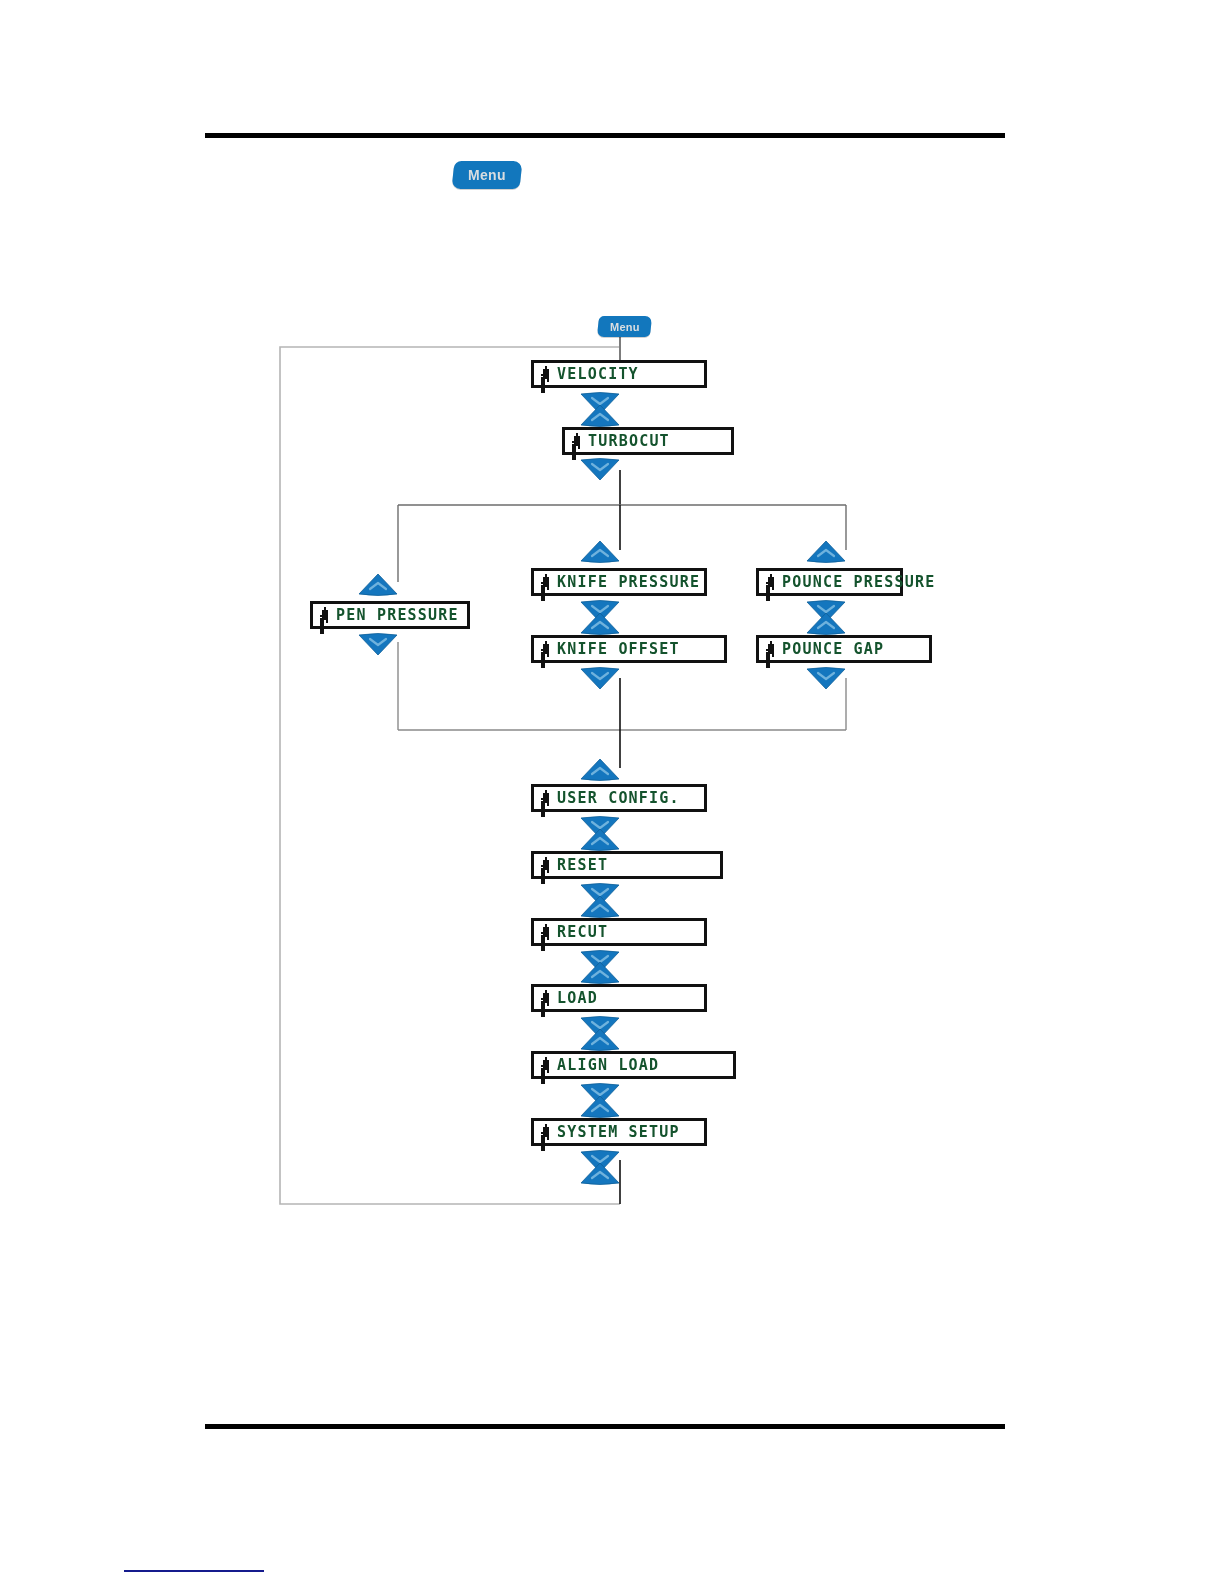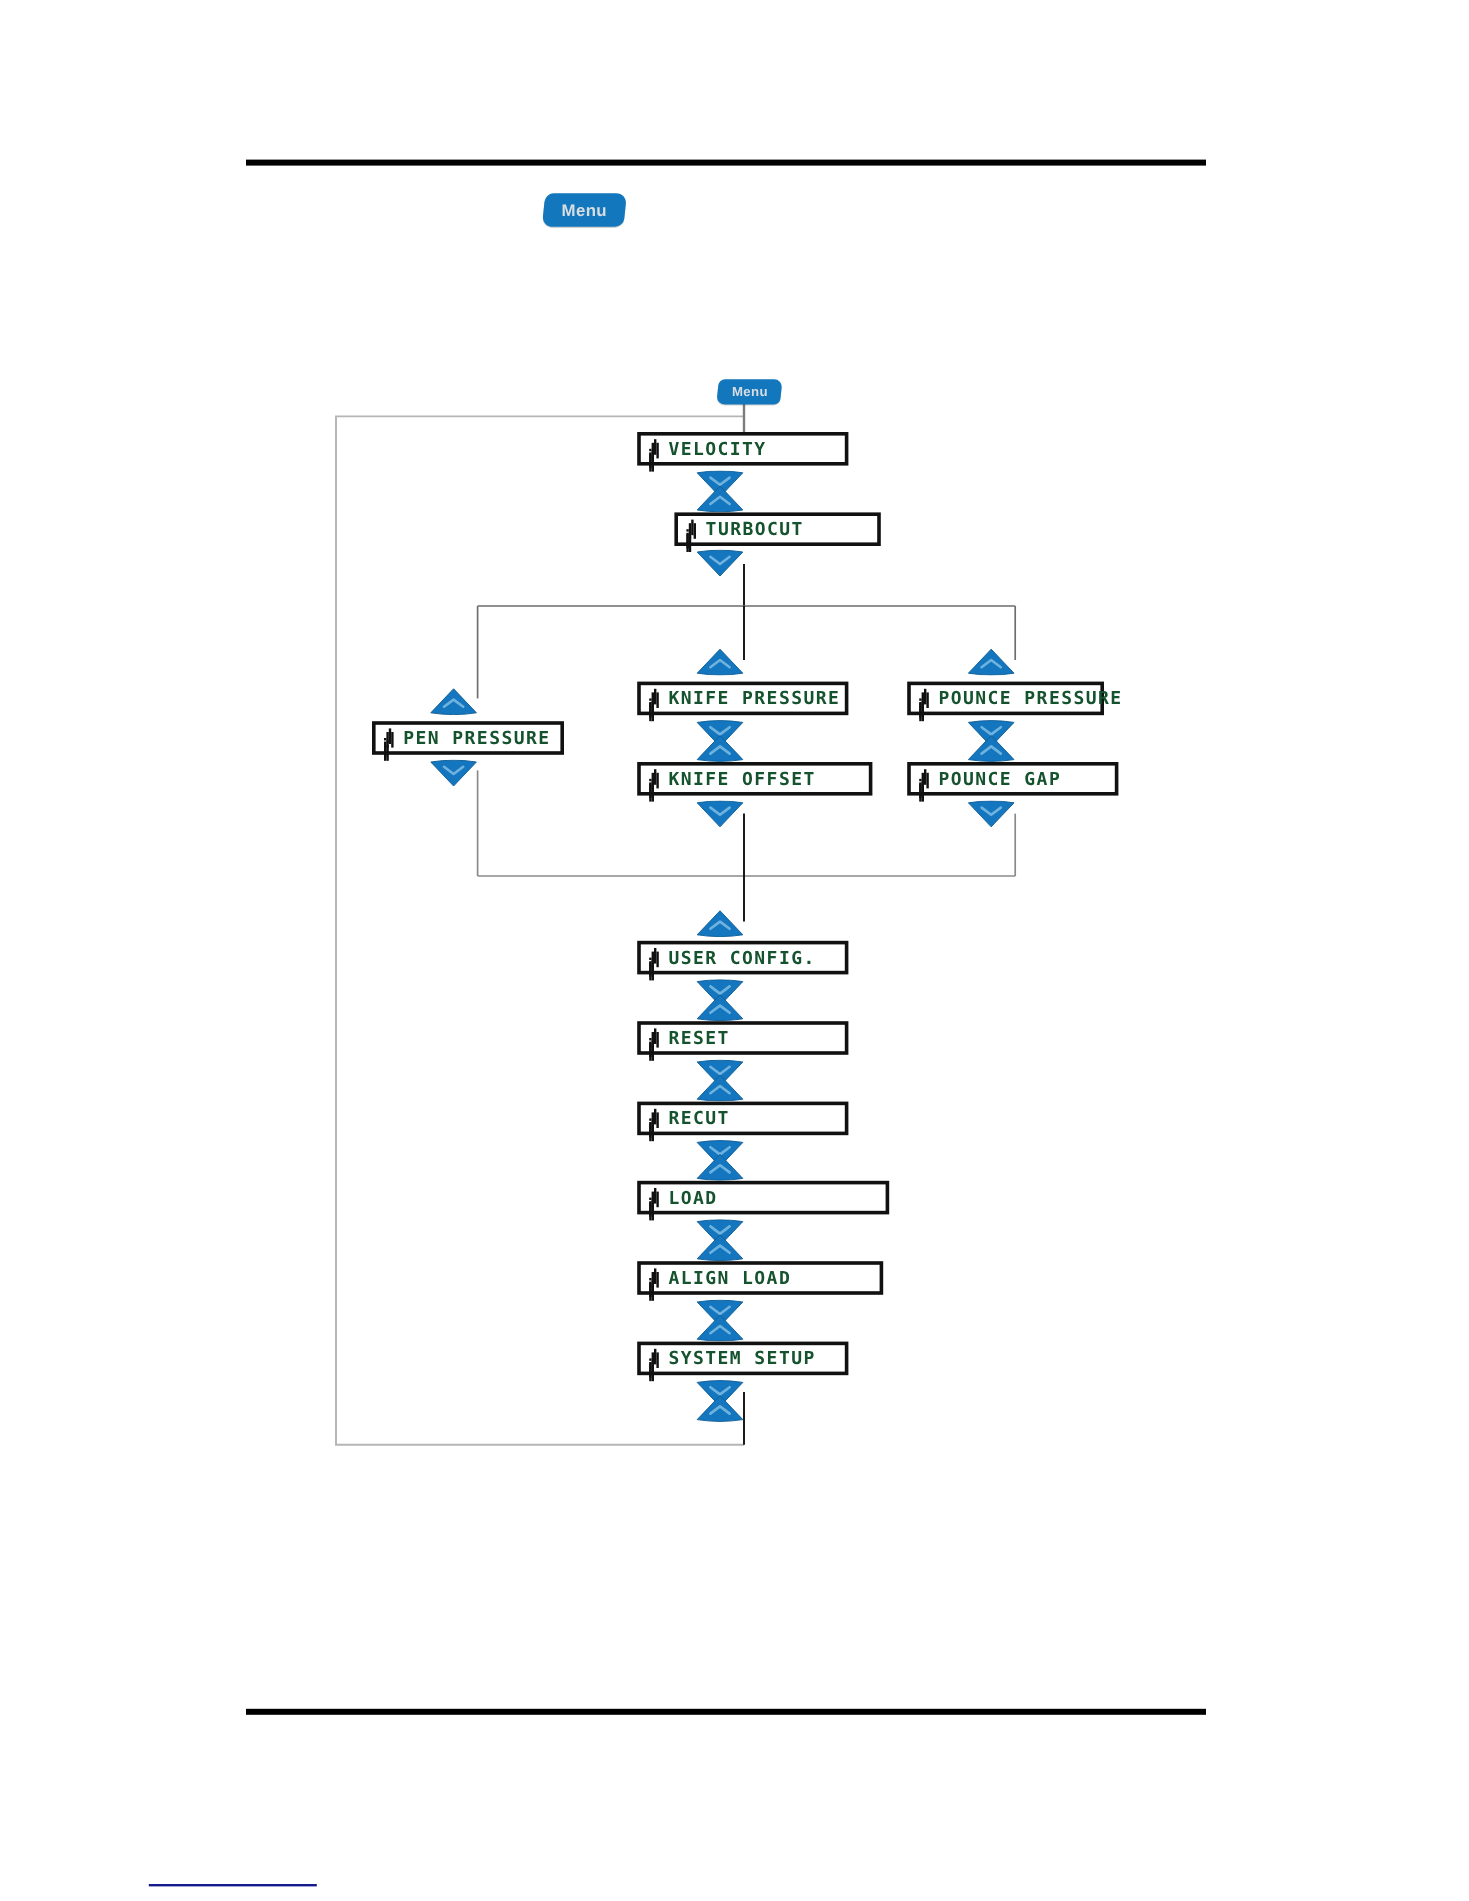--- a/index.html
+++ b/index.html
@@ -203,41 +203,41 @@
           <span class="txt">PEN PRESSURE</span>
         </div>
         <div class="lcd" style="left: 531px; top: 568px; width: 176px; text-align: center;">
           <span class="glyph"></span>
           <span class="txt">KNIFE PRESSURE</span>
         </div>
         <div class="lcd" style="left: 531px; top: 635px; width: 196px;">
           <span class="glyph"></span>
           <span class="txt">KNIFE OFFSET</span>
         </div>
-        <div class="lcd" style="left: 756px; top: 568px; width: 164px;">
+        <div class="lcd" style="left: 756px; top: 568px; width: 147px;">
           <span class="glyph"></span>
           <span class="txt">POUNCE PRESSURE</span>
         </div>
         <div class="lcd" style="left: 756px; top: 635px; width: 176px;">
           <span class="glyph"></span>
           <span class="txt">POUNCE GAP</span>
         </div>
         <div class="lcd" style="left: 531px; top: 784px; width: 176px;">
           <span class="glyph"></span>
           <span class="txt">USER CONFIG.</span>
         </div>
-        <div class="lcd" style="left: 531px; top: 851px; width: 176px;">
+        <div class="lcd" style="left: 531px; top: 851px; width: 192px;">
           <span class="glyph"></span>
           <span class="txt">RESET</span>
         </div>
         <div class="lcd" style="left: 531px; top: 918px; width: 176px;">
           <span class="glyph"></span>
           <span class="txt">RECUT</span>
         </div>
-        <div class="lcd" style="left: 531px; top: 984px; width: 210px;">
+        <div class="lcd" style="left: 531px; top: 984px; width: 176px;">
           <span class="glyph"></span>
           <span class="txt">LOAD</span>
         </div>
         <div class="lcd" style="left: 531px; top: 1051px; width: 205px;">
           <span class="glyph"></span>
           <span class="txt">ALIGN LOAD</span>
         </div>
         <div class="lcd" style="left: 531px; top: 1118px; width: 176px; text-align: center;">
           <span class="glyph"></span>
           <span class="txt">SYSTEM SETUP</span>

